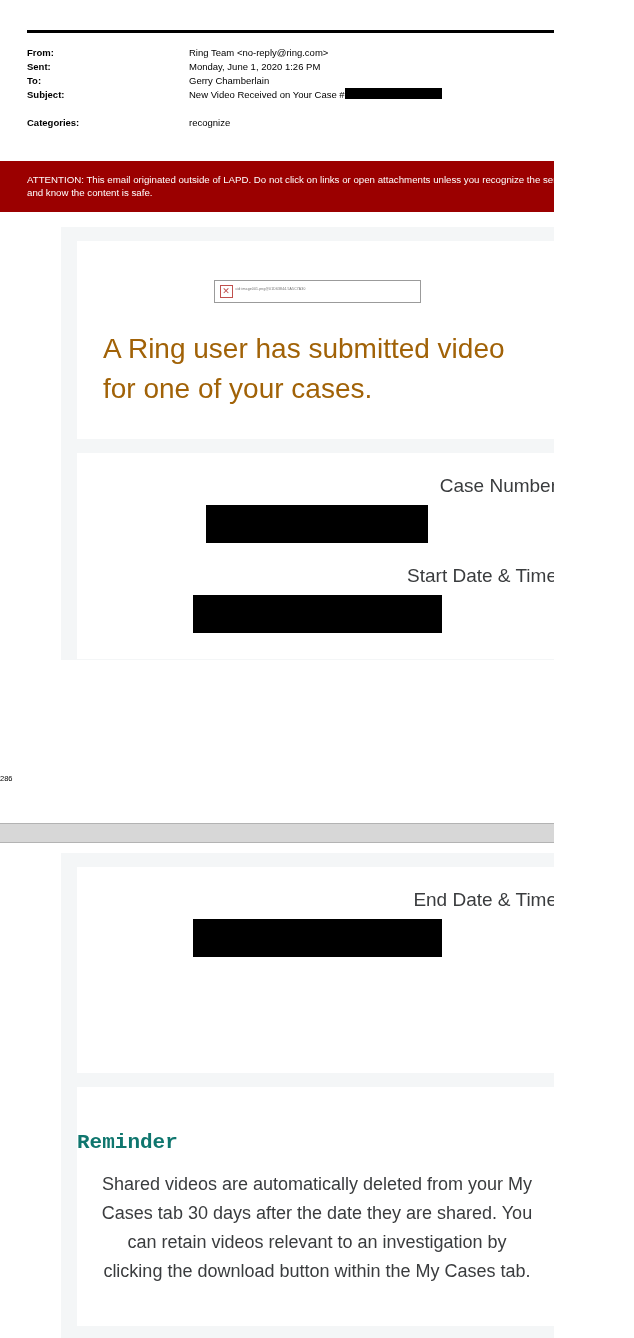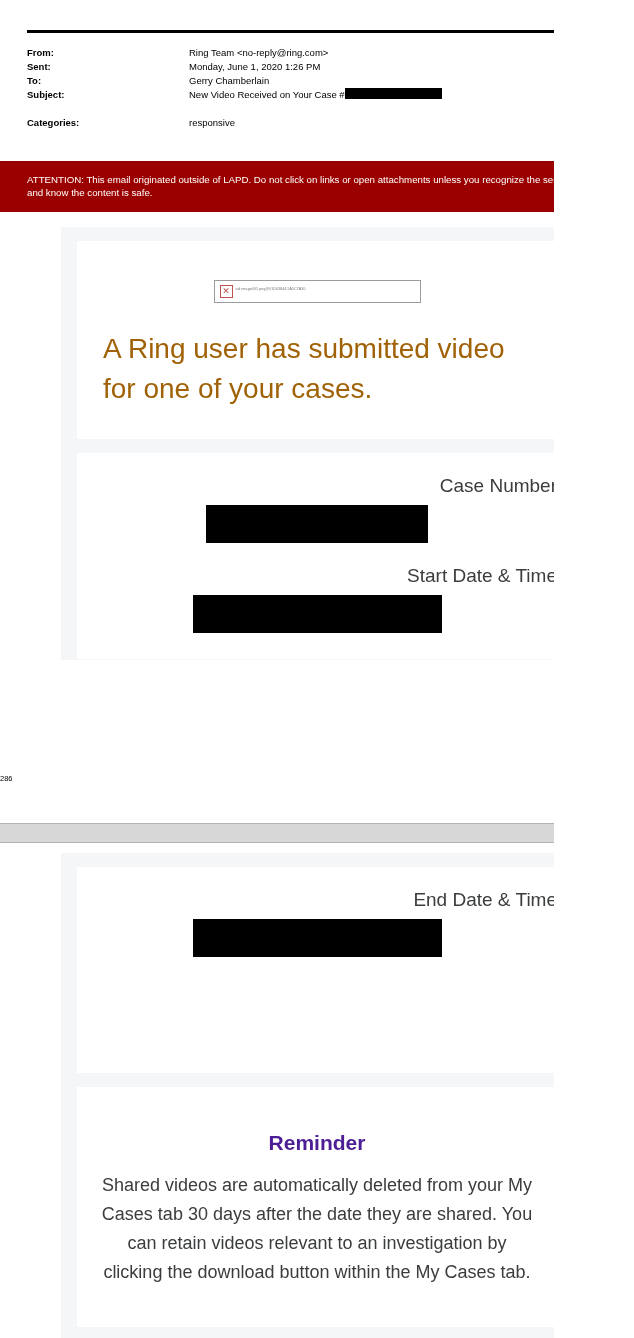--- a/index.html
+++ b/index.html
@@ -193,23 +193,23 @@
     left: 61px;
     top: 853px;
     width: 512px;
     background: #f4f6f7;
     padding-bottom: 16px;
   }
 
   .reminder-title {
     font-size: 21px;
     font-weight: bold;
-    color: #4c1d95;
-    text-align: center;
+    color: #0f766e;
     padding-top: 44px;
+    font-family: Liberation Mono, monospace;
   }
   .reminder-text {
     font-size: 18px;
     line-height: 29px;
     color: #3a3c3e;
     text-align: center;
     padding: 16px 22px 40px 22px;
   }
 </style>
 </head>
@@ -233,21 +233,21 @@
       <span class="hdr-label">To:</span><span class="hdr-value">Gerry Chamberlain</span>
     </div>
 
     <div class="hdr-row">
       <span class="hdr-label">Subject:</span><span class="hdr-value">New Video Received on Your Case #</span><span class="redact-inline"></span>
     </div>
 
     <div class="hdr-gap"></div>
 
     <div class="hdr-row">
-      <span class="hdr-label">Categories:</span><span class="hdr-value">responsive</span>
+      <span class="hdr-label">Categories:</span><span class="hdr-value">recognize</span>
     </div>
 
   </div>
 
   <div class="attention">
     <div class="attention-text">ATTENTION: This email originated outside of LAPD. Do not click on links or open attachments unless you recognize the sender and know the content is safe.</div>
   </div>
 
   <div class="mail-body">
 

